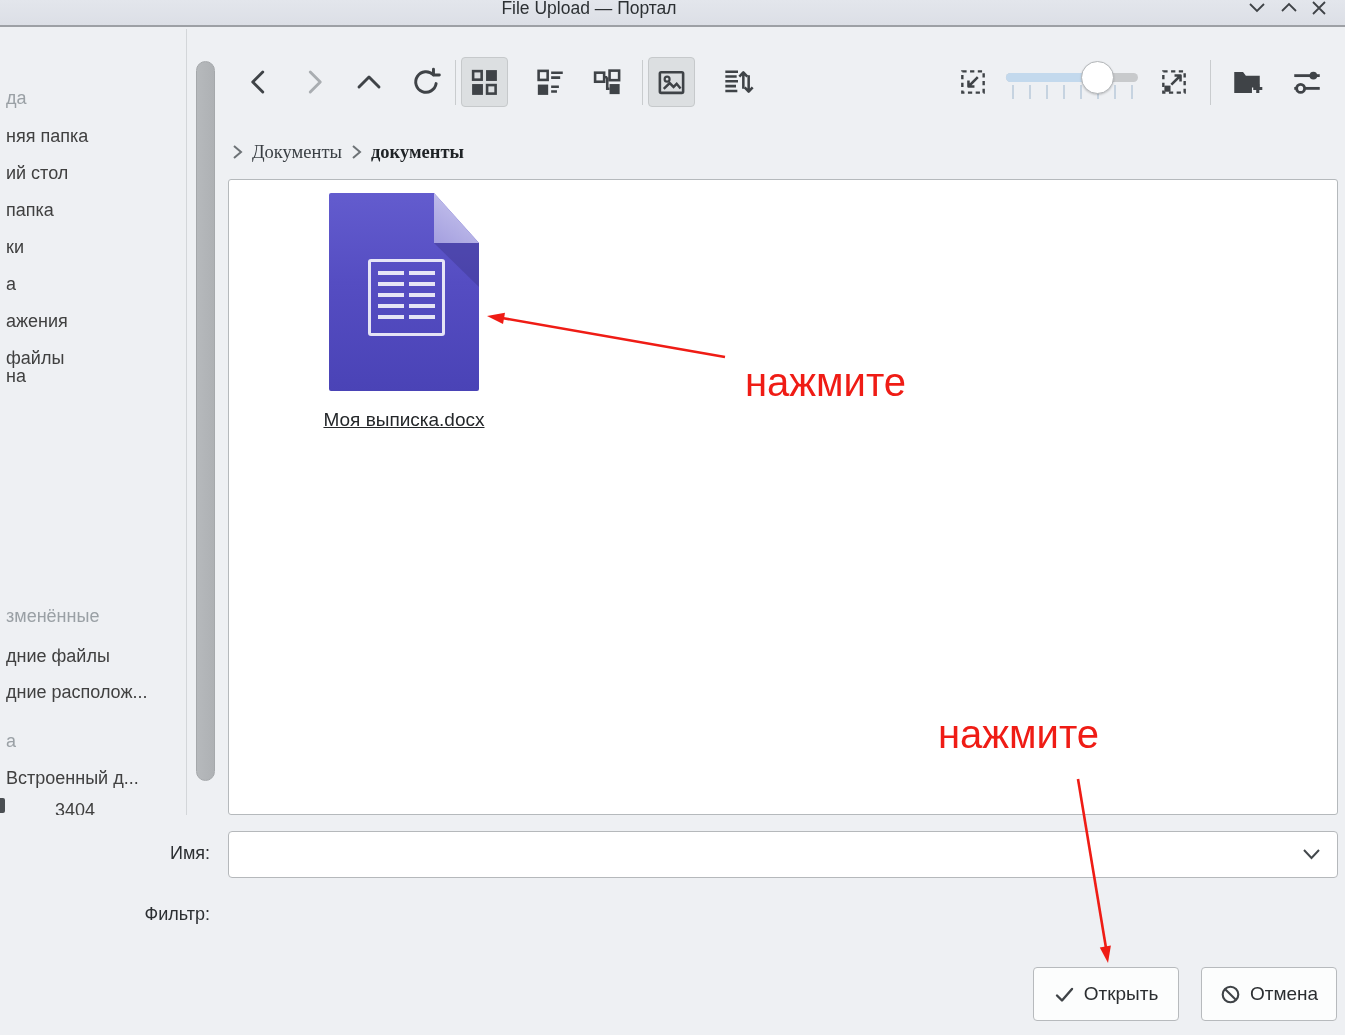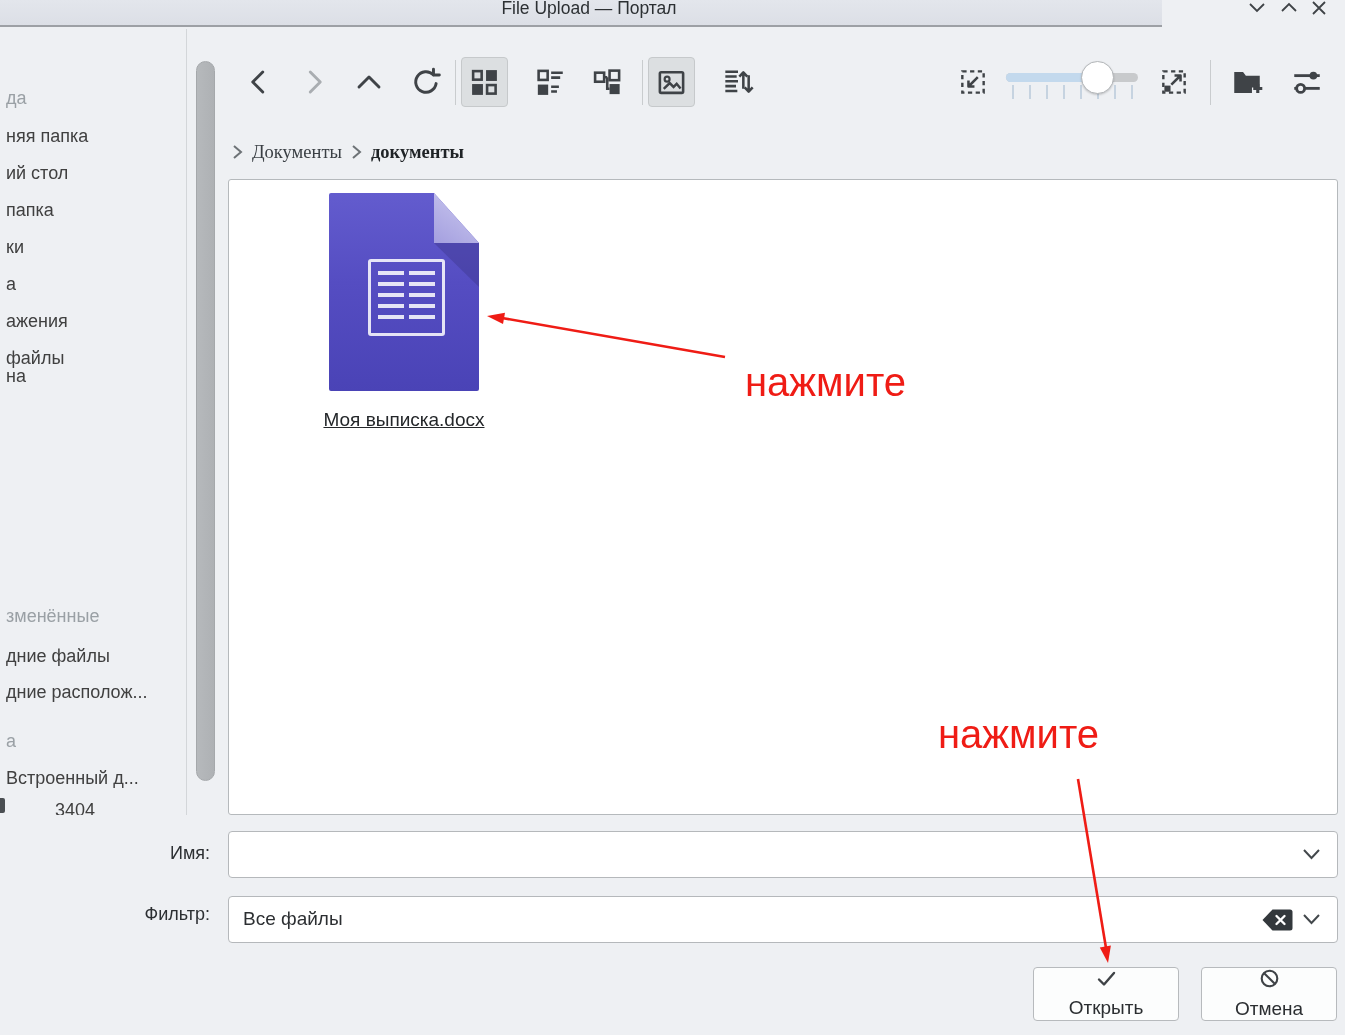--- a/index.html
+++ b/index.html
@@ -3,21 +3,21 @@
 <meta charset="utf-8">
 <style>
   * { margin:0; padding:0; box-sizing:border-box; }
   html,body { background:#d7dadd; }
   .screen{
     position:relative; width:1345px; height:1035px; overflow:hidden;
     background:#eef0f3; font-family:"Liberation Sans", sans-serif; color:#32363a;
   }
   
   .titlebar{
-    position:absolute; left:0; top:0; width:1162px; height:27px;
+    position:absolute; left:0; top:0; width:1345px; height:27px;
     background:linear-gradient(180deg,#e3e6ec 0%,#dcdfe6 100%);
     border-bottom:2px solid #9da0a5;
   }
   .win-title{
     position:absolute; left:484px; top:-2px; width:210px; height:26px;
     font-size:17.5px; font-weight:500; color:#2c3033; text-align:center; white-space:nowrap;
   }
   .winbtn{ position:absolute; top:1px; width:20px; height:18px; }
   
   .sidebar{ position:absolute; left:0; top:29px; width:186px; height:786px; overflow:hidden; }
@@ -93,21 +93,21 @@
     font-size:19px; font-family:"Liberation Sans", sans-serif; color:#2c2f32; background:transparent;
   }
   .field .value{ position:absolute; left:14px; top:11px; font-size:19px; color:#2c2f32; }
   .field-chevron{ position:absolute; right:15px; top:15px; }
   .clear-btn{ position:absolute; right:43px; top:11px; }
   
   .btn{
     position:absolute; top:967px; height:54px;
     background:#fcfdfd; border:1px solid #b7babd; border-radius:4px;
     display:flex; align-items:center; justify-content:center; gap:9px;
-    font-size:19px; color:#2b2e31;flex-direction:column;
+    font-size:19px; color:#2b2e31;
   }
   
   .annot-text{ position:absolute; color:#ef1c15; font-size:40px; white-space:nowrap; }
   .annot-layer{ position:absolute; left:0; top:0; width:1345px; height:1035px; pointer-events:none; }
   svg{ display:block; }
 </style>
 </head>
 <body>
 
 <div class="screen">
@@ -292,34 +292,20 @@
   <div class="field" style="top:831px">
     <input type="text" value="" style="">
     <span class="field-chevron">
       <svg width="21" height="15" viewBox="0 0 21 15">
           <path d="M3 3 L10.5 11 L18 3" fill="none" stroke="#43484c" stroke-width="2"></path>
         </svg>
     </span>
   </div>
 
   <div class="form-label" style="left:60px; top:904px">Фильтр:</div>
-  <div class="field" style="top:896px">
-    <span class="value">Все файлы</span>
-    <span class="clear-btn">
-      <svg width="33" height="24" viewBox="0 0 33 24">
-        <path d="M11.5 1.5 H29 a2.5 2.5 0 0 1 2.5 2.5 V20 a2.5 2.5 0 0 1 -2.5 2.5 H11.5 L1.5 12 Z" fill="#33383c"></path>
-        <path d="M15.5 8 l8 8 M23.5 8 l-8 8" stroke="#ffffff" stroke-width="2.4" stroke-linecap="round"></path>
-      </svg>
-    </span>
-    <span class="field-chevron">
-      <svg width="21" height="15" viewBox="0 0 21 15">
-          <path d="M3 3 L10.5 11 L18 3" fill="none" stroke="#43484c" stroke-width="2"></path>
-        </svg>
-    </span>
-  </div>
 
   <div class="btn" style="left:1033px; width:146px">
     <svg width="21" height="19" viewBox="0 0 21 19">
       <path d="M3 10.5 L8 15.5 L18 4" fill="none" stroke="#3f4347" stroke-width="2.4" stroke-linecap="round" stroke-linejoin="round"></path>
     </svg>
     <span>Открыть</span>
   </div>
   <div class="btn" style="left:1201px; width:136px">
     <svg width="21" height="21" viewBox="0 0 21 21">
       <circle cx="10.5" cy="10.5" r="7.8" fill="none" stroke="#3f4347" stroke-width="2.1"></circle>

